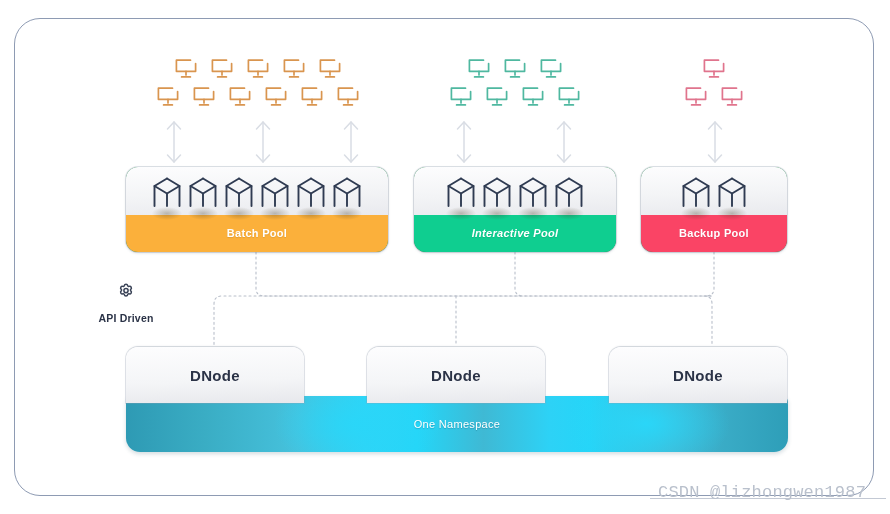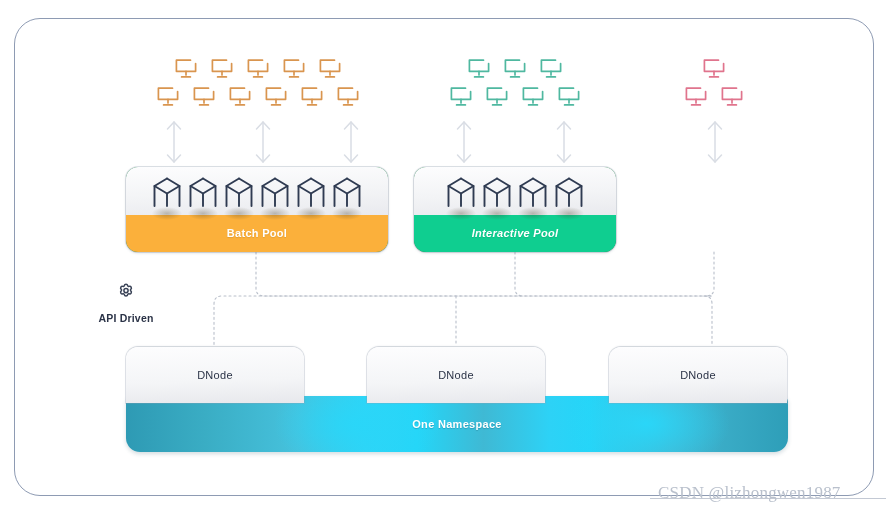--- a/index.html
+++ b/index.html
@@ -58,45 +58,45 @@
   
   .api{position:absolute;display:flex;flex-direction:column;align-items:center;gap:3px;}
   .api-label{font-size:10.5px;font-weight:bold;color:#2b3347;letter-spacing:.2px;}
 
   
   .dnode{
     position:absolute;height:56px;border-radius:12px 12px 0 0;
     background:linear-gradient(178deg,#fdfdfe 0%,#f4f5f7 60%,#e7e8ec 100%);
     box-shadow:0 -1px 2px rgba(40,55,80,.10), 0 0 0 1px rgba(150,162,180,.28);
     display:flex;align-items:center;justify-content:center;
-    color:#2b3347;font-size:11px;font-weight:normal;letter-spacing:.3px;
+    color:#2b3347;font-size:15px;font-weight:bold;letter-spacing:.3px;
     box-sizing:border-box;
   }
   .ns{
     position:absolute;border-radius:6px 6px 14px 14px;overflow:hidden;
     background:
       radial-gradient(ellipse 120px 70px at 232px 28px, #2ad6f8 0%, rgba(42,214,248,0) 70%),
       radial-gradient(ellipse 120px 70px at 520px 28px, #2ad6f8 0%, rgba(42,214,248,0) 70%),
       linear-gradient(90deg,#2e9ab4 0%,#3aadc4 12%,#46c2dd 26%,#2fd4f6 36%,#24d6f8 44%,#3fb9d4 54%,#2dd2f6 64%,#25d5f8 70%,#43b7d2 82%,#2e9eb8 100%);
     box-shadow:0 2px 4px rgba(40,80,100,.20);
   }
   .ns-label{
     position:absolute;inset:0;display:flex;align-items:center;justify-content:center;
-    color:#ffffff;font-size:11px;font-weight:bold;letter-spacing:.3px;
+    color:#ffffff;font-size:11px;font-weight:normal;letter-spacing:.3px;
     text-shadow:0 1px 1px rgba(0,60,80,.25);
   }
 
   
   .conn{position:absolute;left:0;top:0;width:890px;height:514px;pointer-events:none;}
 
   
   .wm{
     position:absolute;left:658px;top:483px;
     font-size:17px;color:#b9c0cc;letter-spacing:.2px;
-    font-family:Liberation Serif, serif;white-space:nowrap;
+    font-family:Liberation Mono, monospace;white-space:nowrap;
   }
   .wmline{position:absolute;left:650px;top:498px;width:236px;height:1px;background:#c3c9d4;}
 </style>
 </head>
 <body>
 
 <div id="stage">
 
   <div class="card"></div>
 
@@ -415,20 +415,45 @@
             <path d="M19 5.5 L6.5 13 L6.5 33"></path>
             <path d="M6.5 13 L19 20.5 L31.5 13"></path>
             <path d="M19 20.5 L19 33"></path>
           </svg>
           <div class="cshadow" style="bottom:-5px;"></div>
         </div>
       </div>
     <div class="pool-label">Interactive Pool</div>
   </div>
 
+  <div class="pool" id="pool-backup" style="left:641px;top:167px;width:146px;height:85px;">
+    <div class="pool-top"></div>
+    <div class="pool-bot" style="background: rgb(250, 68, 101);"></div>
+    <div class="cubes">
+        <div class="cube">
+          <svg width="38" height="42" viewBox="0 0 38 42" fill="none" stroke="#2f3b52" stroke-width="1.9" stroke-linecap="round" stroke-linejoin="round">
+            <path d="M19 5.5 L31.5 13 L31.5 33"></path>
+            <path d="M19 5.5 L6.5 13 L6.5 33"></path>
+            <path d="M6.5 13 L19 20.5 L31.5 13"></path>
+            <path d="M19 20.5 L19 33"></path>
+          </svg>
+          <div class="cshadow" style="bottom:-5px;"></div>
+        </div>
+        <div class="cube">
+          <svg width="38" height="42" viewBox="0 0 38 42" fill="none" stroke="#2f3b52" stroke-width="1.9" stroke-linecap="round" stroke-linejoin="round">
+            <path d="M19 5.5 L31.5 13 L31.5 33"></path>
+            <path d="M19 5.5 L6.5 13 L6.5 33"></path>
+            <path d="M6.5 13 L19 20.5 L31.5 13"></path>
+            <path d="M19 20.5 L19 33"></path>
+          </svg>
+          <div class="cshadow" style="bottom:-5px;"></div>
+        </div>
+      </div>
+    <div class="pool-label">Backup Pool</div>
+  </div>
 
   <div class="api" style="left:96px;top:281px;width:60px;">
     <span>
       <svg width="24" height="24" viewBox="0 0 24 24" fill="none" stroke="#3a4357" stroke-width="1.5" stroke-linecap="round" stroke-linejoin="round">
         <path d="M12 3.2c.85 0 1.55.6 1.72 1.4.12.6.72.95 1.3.77.8-.25 1.7.05 2.12.79.43.74.25 1.66-.37 2.2-.45.4-.45 1.09 0 1.49.62.54.8 1.46.37 2.2-.42.74-1.32 1.04-2.12.79-.58-.18-1.18.17-1.3.77-.17.8-.87 1.4-1.72 1.4s-1.55-.6-1.72-1.4c-.12-.6-.72-.95-1.3-.77-.8.25-1.7-.05-2.12-.79-.43-.74-.25-1.66.37-2.2.45-.4.45-1.09 0-1.49-.62-.54-.8-1.46-.37-2.2.42-.74 1.32-1.04 2.12-.79.58.18 1.18-.17 1.3-.77.17-.8.87-1.4 1.72-1.4z"></path>
         <circle cx="12" cy="9.6" r="2.1"></circle>
       </svg>
     </span>
     <span class="api-label">API Driven</span>
   </div>

